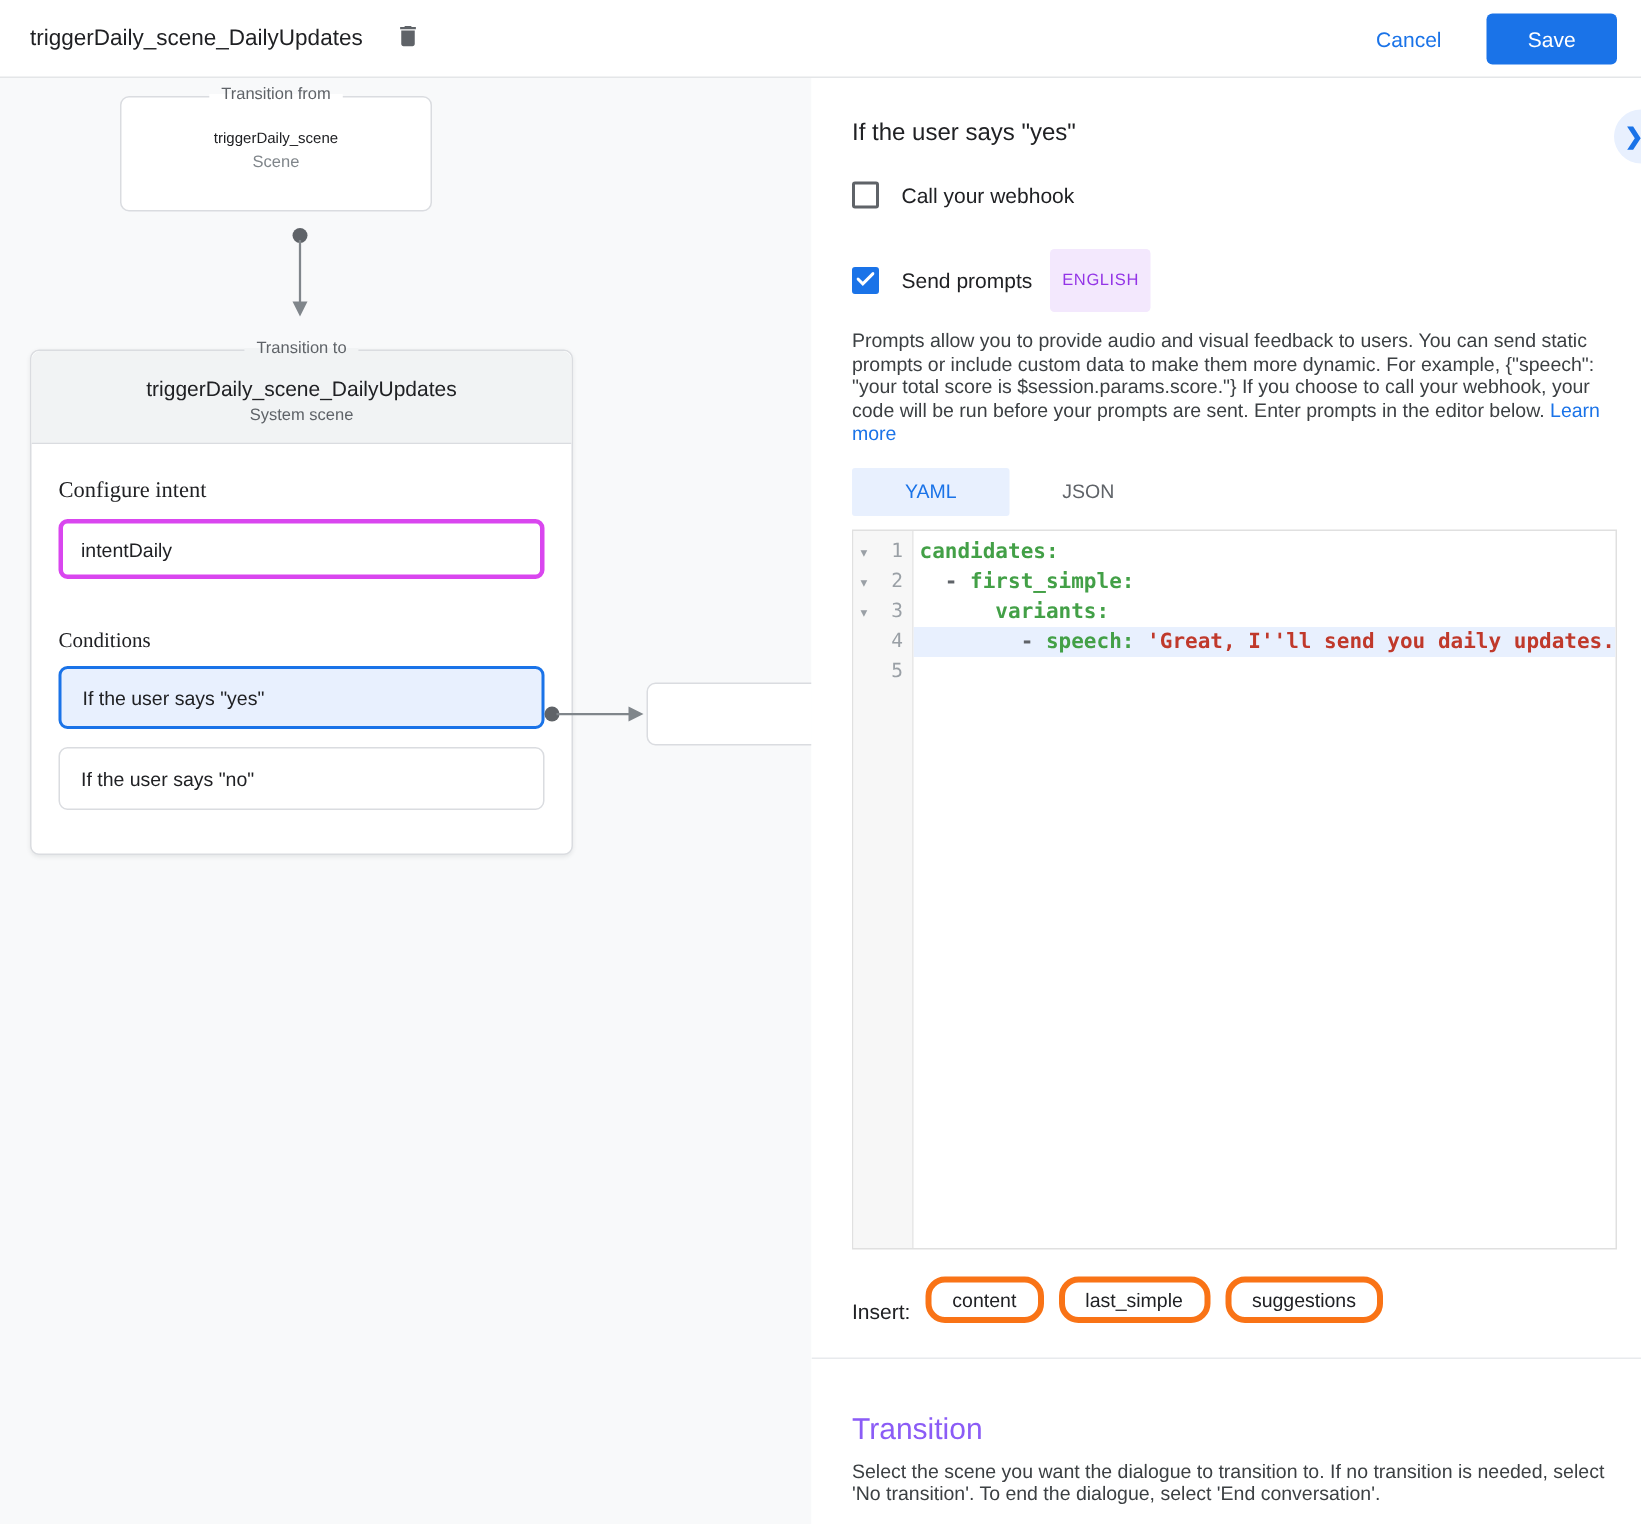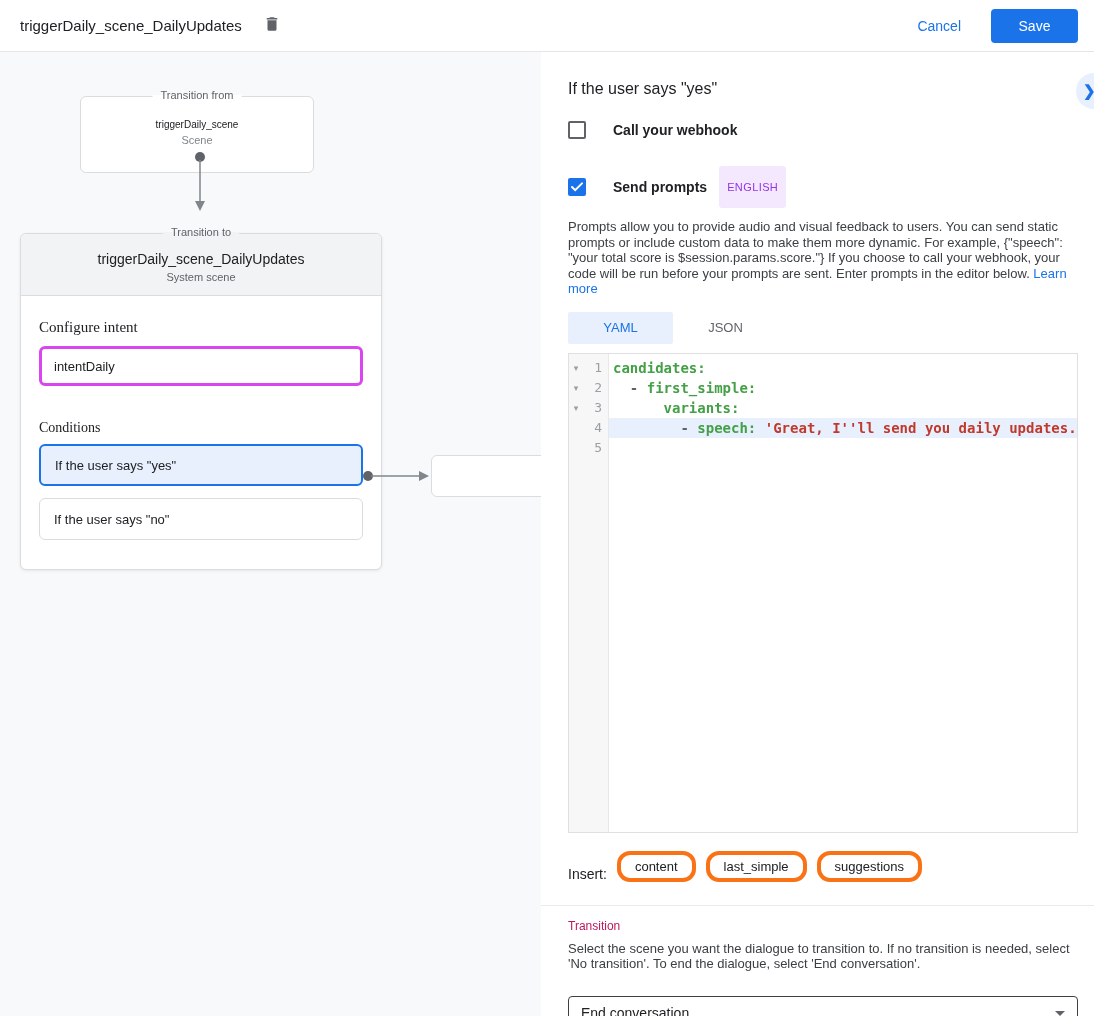--- a/index.html
+++ b/index.html
@@ -23,21 +23,21 @@
   .canvas { position:relative; flex:0 0 541px; background:#f8f9fa; overflow:hidden; }
   .panel { position:relative; flex:1; background:#fff; padding:0 16px 0 27px; overflow:hidden; }
 
   
   .node { position:absolute; background:#fff; border:1px solid #dadce0; border-radius:6px; }
   .legend { position:absolute; top:-8px; left:50%; transform:translateX(-50%);
     font-size:11px; color:#5f6368; padding:0 8px; white-space:nowrap; }
   .legend-from { background:linear-gradient(to bottom,#f8f9fa 50%,#ffffff 50%); }
   .legend-to { background:linear-gradient(to bottom,#f8f9fa 50%,#f1f3f4 50%); }
 
-  .from-node { left:80px; top:44px; width:234px; height:77px; text-align:center; }
+  .from-node { left:80px; top:12px; width:208px; height:77px; text-align:center; }
   .from-title { margin-top:22px; font-size:10px; color:#202124; }
   .from-sub { margin-top:4px; font-size:11px; color:#80868b; }
 
   .to-node { left:20px; top:181px; width:362px; height:337px; border-radius:6px;
     box-shadow:0 1px 3px rgba(60,64,67,.10); }
   .to-header { background:#f1f3f4; border-bottom:1px solid #dadce0; height:62px;
     text-align:center; border-radius:6px 6px 0 0; }
   .to-title { padding-top:17px; font-size:14px; color:#202124; }
   .to-sub { margin-top:4px; font-size:11px; color:#5f6368; }
   .to-body { padding:0 18px; }
@@ -60,21 +60,21 @@
   .collapse-btn { position:absolute; top:21px; right:-18px; width:36px; height:36px;
     border-radius:50%; background:#e8f0fe; border:none; cursor:pointer;
     color:#1a73e8; font-size:15px; font-weight:bold; text-align:left; padding-left:7px; }
 
   .check-row { display:flex; align-items:center; margin-top:23px; }
   .check-row.prompts { margin-top:27px; }
   .checkbox { width:18px; height:18px; border-radius:2px; flex:0 0 18px; cursor:pointer; }
   .checkbox.unchecked { border:2px solid #5f6368; background:#fff; }
   .checkbox.checked { background:#1a73e8; border:2px solid #1a73e8;
     display:flex; align-items:center; justify-content:center; }
-  .check-label { margin-left:27px; font-size:14px; font-weight:700; color:#202124; }
+  .check-label { margin-left:15px; font-size:14px; font-weight:400; color:#202124; }
   .lang-badge { margin-left:12px; background:#f3e8fd; color:#9334e6; font-size:11px;
     font-weight:500; letter-spacing:.4px; padding:15px 8px; border-radius:3px; }
 
   .desc { margin-top:11px; font-size:13px; line-height:15.5px; color:#3c4043; max-width:516px; }
   .link { color:#1a73e8; text-decoration:none; cursor:pointer; }
 
   .tabs { margin-top:15px; display:flex; }
   .tab { width:105px; height:32px; display:flex; align-items:center; justify-content:center;
     font-size:13px; font-weight:500; color:#5f6368; cursor:pointer; border-radius:2px; }
   .tab.active { background:#e8f0fe; color:#1a73e8; }
@@ -96,21 +96,21 @@
   .tk-punc { color:#5f6368; }
   .tk-plain { color:#202124; }
 
   .insert-row { margin-top:18px; display:flex; align-items:flex-end; }
   .insert-label { font-size:14px; color:#202124; }
   .pill { margin-left:10px; border:4px solid #f97316; background:#fff; border-radius:13px;
     padding:4px 14px; font-size:13px; color:#202124; font-family:inherit; cursor:pointer; }
 
   .divider { margin:23px -16px 0 -27px; border:none; border-top:1px solid #e8eaed; }
 
-  .transition-title { margin-top:13px; font-size:12px; color:#be185d; }
+  .transition-title { margin-top:36px; font-size:20px; color:#8b5cf6; }
   .transition-desc { margin-top:8px; }
   .select { margin-top:24px; width:510px; height:35px; border:1px solid #404040; border-radius:4px;
     display:flex; align-items:center; padding:0 12px; font-size:14px; color:#202124;
     cursor:pointer; background:#fff; }
   .select-value { flex:1; }
   .caret { width:0; height:0; border-left:5px solid transparent; border-right:5px solid transparent;
     border-top:5px solid #5f6368; }
 </style>
 </head>
 <body>

